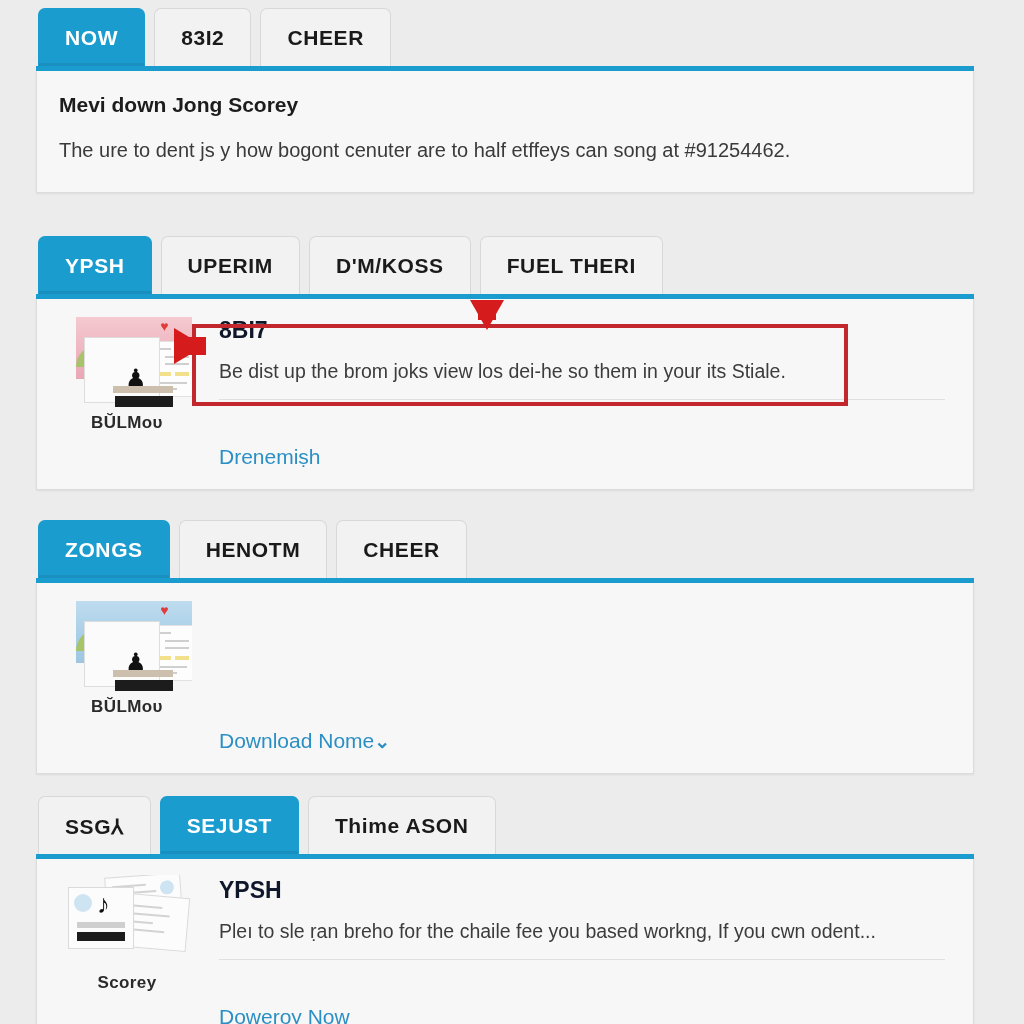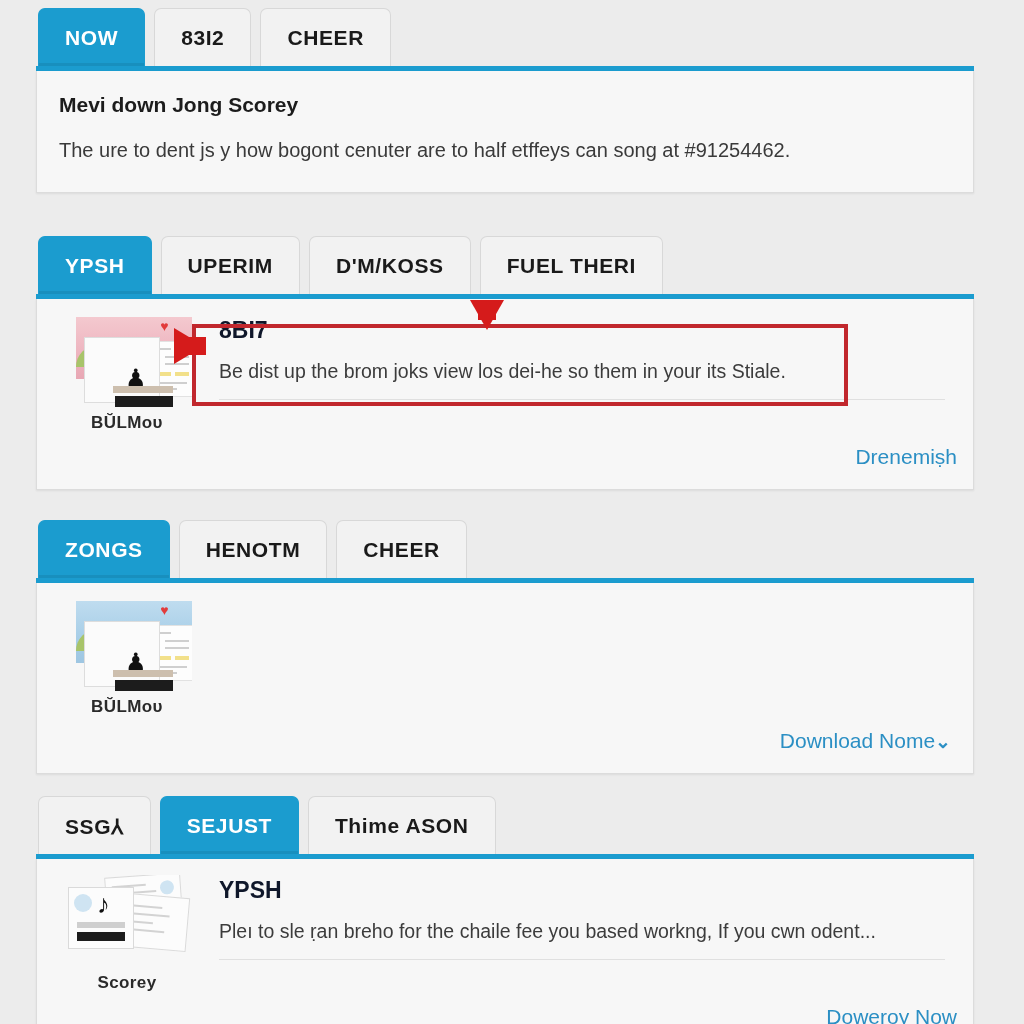--- a/index.html
+++ b/index.html
@@ -189,21 +189,21 @@
   }
 
   .divider {
     margin: 16px 0 0 0;
     border-top: 1px solid #e0e0e0;
   }
 
   .action-row {
     display: flex;
     align-items: center;
-    justify-content: flex-end;
+    justify-content: flex-start;
     padding: 12px 16px 20px 16px;
   }
   .action-link {
     font-size: 21px;
     color: #2b8fc4;
     cursor: pointer;
   }
   .chev {
     color: #2b8fc4;
     font-size: 19px;

